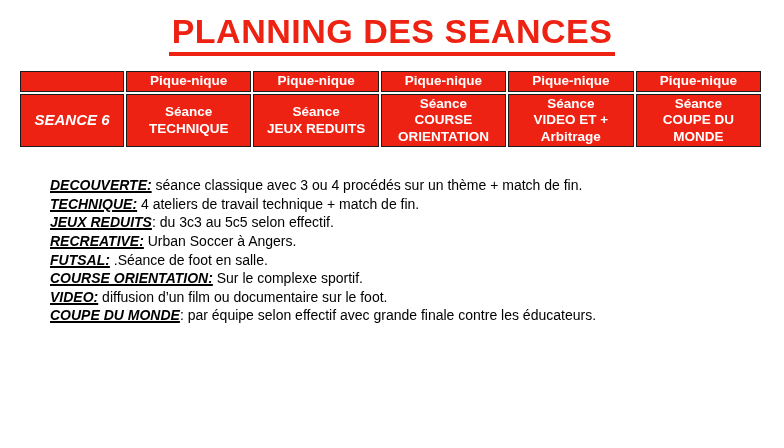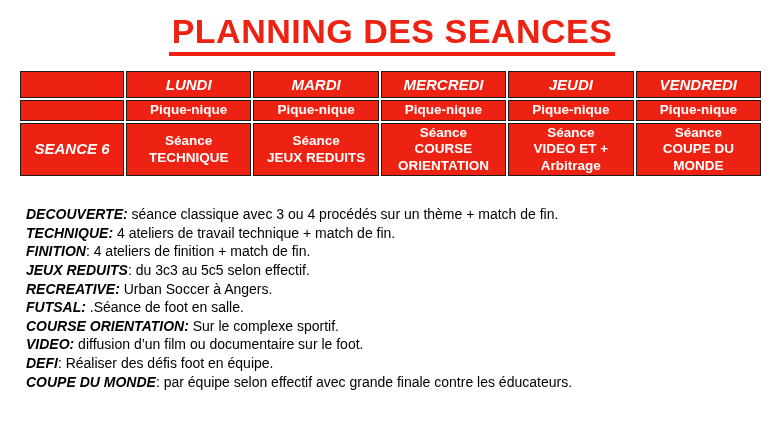--- a/index.html
+++ b/index.html
@@ -57,49 +57,43 @@
   
   .defs{
     margin:27px 0 0 26px;
     color:#000000;
     font-size:14px;
     line-height:18.6px;
   }
   .def .term{
     font-weight:bold;
     font-style:italic;
+    text-decoration:underline;
     text-decoration-thickness:1.5px;
+    margin-left:24px;
   }
   .def .dtext{ font-weight:normal; }
 </style>
 </head>
 <body>
 
 <div class="title-wrap">
   <span class="title">PLANNING DES SEANCES</span>
 </div>
 
 <table class="planning">
   <colgroup>
     <col style="width:104px">
     <col>
       <col>
       <col>
       <col>
       <col>
   </colgroup>
   <tbody>
-      <tr>
-    <td class="row-lbl"></td>
-    <td class="day-hdr">LUNDI</td>
-    <td class="day-hdr">MARDI</td>
-    <td class="day-hdr">MERCREDI</td>
-    <td class="day-hdr">JEUDI</td>
-    <td class="day-hdr">VENDREDI</td>
-  </tr>
   <tr class="picnic-row">
     <td class="row-lbl"></td>
     <td class="cell">Pique-nique</td>
     <td class="cell">Pique-nique</td>
     <td class="cell">Pique-nique</td>
     <td class="cell">Pique-nique</td>
     <td class="cell">Pique-nique</td>
   </tr>
   <tr class="seance2-row">
     <td class="row-lbl">SEANCE 6</td>
@@ -116,21 +110,19 @@
     <td class="cell">Séance
 COUPE DU
 MONDE</td>
   </tr>
 </tbody>
   </table>
 
 <div class="defs">
   <div class="def"><span class="term">DECOUVERTE:</span><span class="dtext"> séance classique avec 3 ou 4 procédés sur un thème + match de fin.</span></div>
   <div class="def"><span class="term">TECHNIQUE:</span><span class="dtext"> 4 ateliers de travail technique + match de fin.</span></div>
-  <div class="def"><span class="term">FINITION</span><span class="dtext">: 4 ateliers de finition + match de fin.</span></div>
   <div class="def"><span class="term">JEUX REDUITS</span><span class="dtext">: du 3c3 au 5c5 selon effectif.</span></div>
   <div class="def"><span class="term">RECREATIVE:</span><span class="dtext"> Urban Soccer à Angers.</span></div>
   <div class="def"><span class="term">FUTSAL:</span><span class="dtext"> .Séance de foot en salle.</span></div>
   <div class="def"><span class="term">COURSE ORIENTATION:</span><span class="dtext"> Sur le complexe sportif.</span></div>
   <div class="def"><span class="term">VIDEO:</span><span class="dtext"> diffusion d’un film ou documentaire sur le foot.</span></div>
-  <div class="def"><span class="term">DEFI</span><span class="dtext">: Réaliser des défis foot en équipe.</span></div>
   <div class="def"><span class="term">COUPE DU MONDE</span><span class="dtext">: par équipe selon effectif avec grande finale contre les éducateurs.</span></div>
 </div>
 
 </body></html>

